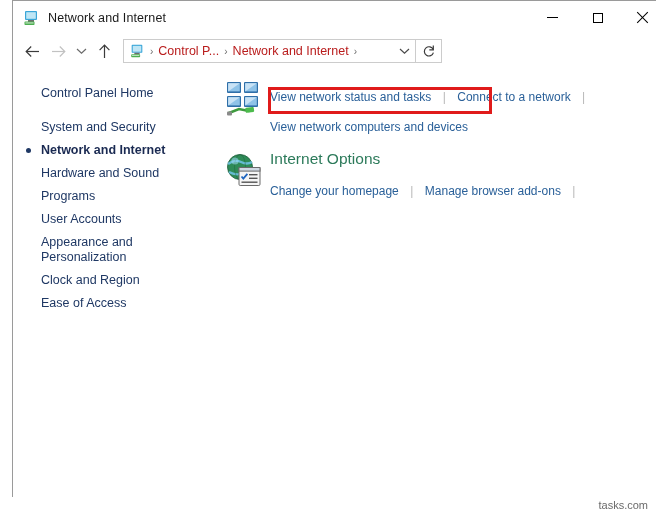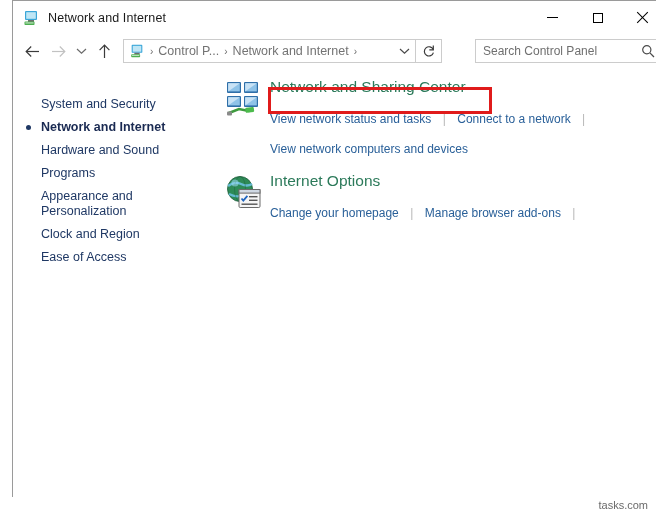--- a/index.html
+++ b/index.html
@@ -133,21 +133,21 @@
     flex: none;
   }
   .bc-sep {
     color: #6d6d6d;
     font-size: 10px;
     margin: 0 5px;
     user-select: none;
   }
   .bc-item {
     font-size: 12.5px;
-    color: #737373;
+    color: #b91c1c;
     white-space: nowrap;
   }
   #bc-dropdown {
     position: absolute;
     right: 0;
     top: 0;
     width: 22px;
     height: 22px;
     display: flex;
     align-items: center;
@@ -391,39 +391,32 @@
       </div>
     </div>
 
     <div id="refreshbtn">
       <svg width="14" height="14" viewBox="0 0 14 14">
         <path d="M11.2 5.6 A4.6 4.6 0 1 0 11.4 8.6" stroke="#3b3b3b" stroke-width="1.2" fill="none"></path>
         <path d="M11.3 1.6 L11.3 5.8 L7.3 5.8" stroke="#3b3b3b" stroke-width="1.2" fill="none"></path>
       </svg>
     </div>
 
-    <div id="searchbox">
-      <input id="searchinput" type="text" placeholder="Search Control Panel" style="">
-      <div id="search-icon">
-        <svg width="14" height="14" viewBox="0 0 14 14">
-          <circle cx="5.8" cy="5.8" r="4.1" stroke="#4a4a4a" stroke-width="1.2" fill="none"></circle>
-          <path d="M8.9 8.9 L13 13" stroke="#4a4a4a" stroke-width="1.3" fill="none"></path>
-        </svg>
-      </div>
-    </div>
   </div>
 
   <div id="content">
 
     <div id="sidebar">
+      <div class="side-item">Control Panel Home</div>
       <div class="side-gap"></div>
       <div class="side-item">System and Security</div>
       <div class="side-item active">Network and Internet</div>
       <div class="side-item">Hardware and Sound</div>
       <div class="side-item">Programs</div>
+      <div class="side-item">User Accounts</div>
       <div class="side-item">Appearance and
 Personalization</div>
       <div class="side-item">Clock and Region</div>
       <div class="side-item">Ease of Access</div>
     </div>
 
     <div id="main">
 
       <div class="cat">
         <div class="cat-icon">
@@ -444,21 +437,20 @@
             <rect x="19" y="16" width="14" height="11" rx="1" fill="#2f6fa8"></rect>
             <rect x="20.2" y="17.2" width="11.6" height="8.2" fill="#8fc3e8"></rect>
             <path d="M20.2 17.2 L31.8 17.2 L20.2 25.4 Z" fill="#c8e2f5"></path>
 
             <path d="M4 33 L14 29 L24 31" stroke="#3f9b3f" stroke-width="2.6" fill="none" stroke-linecap="round"></path>
             <rect x="20.5" y="27.5" width="8.5" height="5" rx="1" transform="rotate(-8 24 30)" fill="#4cbb4c"></rect>
             <rect x="2" y="31.5" width="5" height="4" rx="1" fill="#8a8a8a"></rect>
           </svg>
         </div>
         <div class="cat-body">
-          <div class="cat-title" style="color: rgb(44, 122, 90);">Network and Sharing Center</div>
           <div class="cat-links">
             <span class="cat-link">View network status and tasks</span>
             <span class="link-sep">|</span>
             <span class="cat-link">Connect to a network</span>
             <span class="link-sep">|</span>
           </div>
           <div class="cat-links">
             <span class="cat-link">View network computers and devices</span>
           </div>
         </div>

